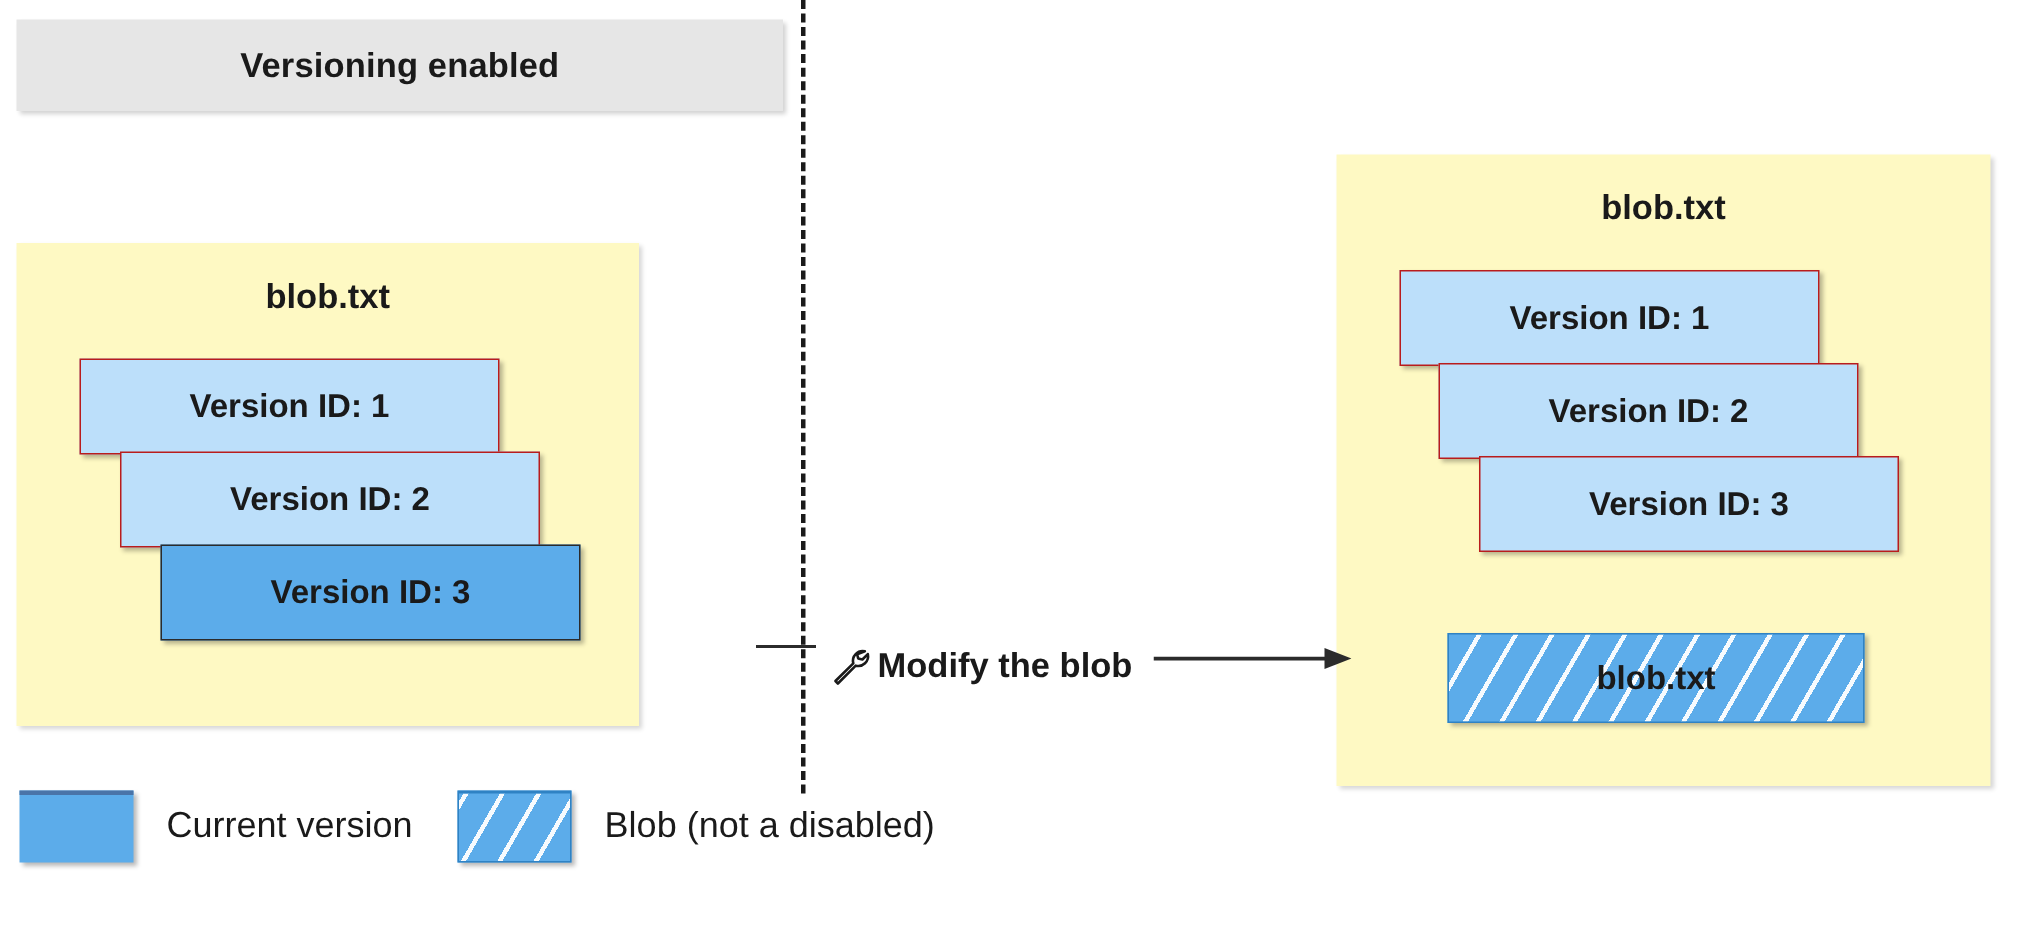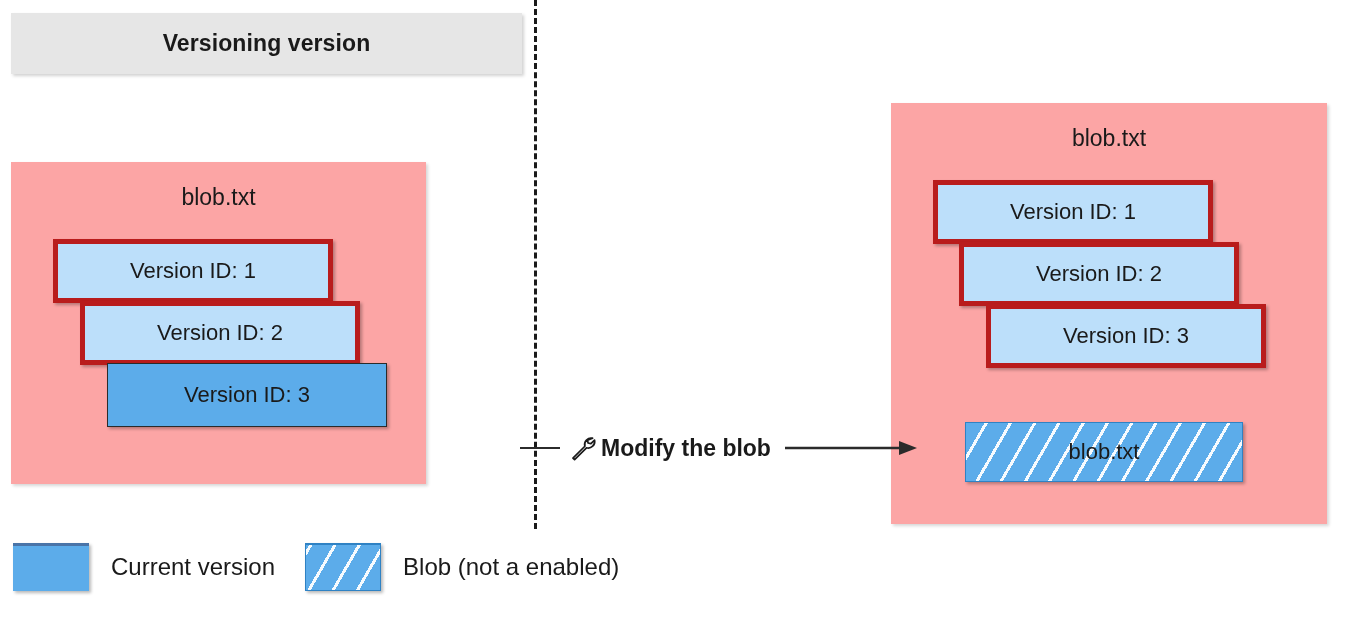--- a/index.html
+++ b/index.html
@@ -47,22 +47,23 @@
     left: 534px;
     top: 0px;
     width: 0;
     height: 529px;
     border-left: 3px dashed #1a1a1a;
   }
 
   
   .panel {
     position: absolute;
-    background: #fca5a5;
+    background: #fef9c3;
     box-shadow: 2px 2px 3px rgba(0,0,0,0.16);
+    font-weight: bold;
   }
   #panel-left  { left: 11px;  top: 162px; width: 415px; height: 322px; }
   #panel-right { left: 891px; top: 103px; width: 436px; height: 421px; }
 
   .panel-title {
     position: absolute;
     left: 0;
     width: 100%;
     text-align: center;
     font-size: 23px;
@@ -78,21 +79,21 @@
     box-sizing: border-box;
     display: flex;
     align-items: center;
     justify-content: center;
     font-size: 22px;
     color: #1a1a1a;
     box-shadow: 2px 2px 3px rgba(0,0,0,0.28);
   }
   .version-card.previous {
     background: #bcdffa;
-    border: 5px solid #b91c1c;
+    border: 1px solid #b91c1c;
   }
   .version-card.current {
     background: #5cacea;
     border: 1px solid #2b2b2b;
   }
 
   
   .blob-box {
     position: absolute;
     box-sizing: border-box;
@@ -108,25 +109,25 @@
         -60deg,
         rgba(255,255,255,0) 0px,
         rgba(255,255,255,0) 18px,
         rgba(255,255,255,0.95) 18px,
         rgba(255,255,255,0.95) 21px);
   }
 
   
   #modify-group {
     position: absolute;
-    left: 520px;
+    left: 504px;
     top: 430px;
     height: 36px;
     display: flex;
-    align-items: center;
+    align-items: flex-start;
   }
   #modify-line-left {
     width: 40px;
     height: 0;
     border-top: 2px solid #2b2b2b;
   }
   #wrench-icon {
     margin-left: 9px;
     width: 28px;
     height: 28px;
@@ -141,21 +142,21 @@
   }
   #modify-arrow {
     margin-left: 14px;
     display: block;
   }
 
   
   #legend {
     position: absolute;
     left: 13px;
-    top: 543px;
+    top: 527px;
     display: flex;
     align-items: center;
   }
   .legend-item {
     display: flex;
     align-items: center;
   }
   .legend-swatch {
     width: 76px;
     height: 48px;
@@ -190,21 +191,21 @@
   }
   #legend-item-current  { margin-right: 30px; }
   #legend-item-previous { margin-right: 32px; }
 </style>
 </head>
 <body>
 
 <div id="diagram">
 
   <div class="col-header" id="header-left">
-    <span class="title">Versioning version</span>
+    <span class="title">Versioning enabled</span>
   </div>
 
 
   <div id="divider"></div>
 
   <div class="panel" id="panel-left">
     <div class="panel-title">blob.txt</div>
 
     <div class="version-card previous" style="left:42px; top:77px; width:280px;">
       <span>Version ID: 1</span>
@@ -257,18 +258,18 @@
   <div id="legend">
 
     <div class="legend-item" id="legend-item-current">
       <div class="legend-swatch current"></div>
       <span class="legend-label">Current version</span>
     </div>
 
 
     <div class="legend-item" id="legend-item-blob">
       <div class="legend-swatch blob"></div>
-      <span class="legend-label">Blob (not a enabled)</span>
+      <span class="legend-label">Blob (not a disabled)</span>
     </div>
 
   </div>
 
 </div>
 
 </body></html>

